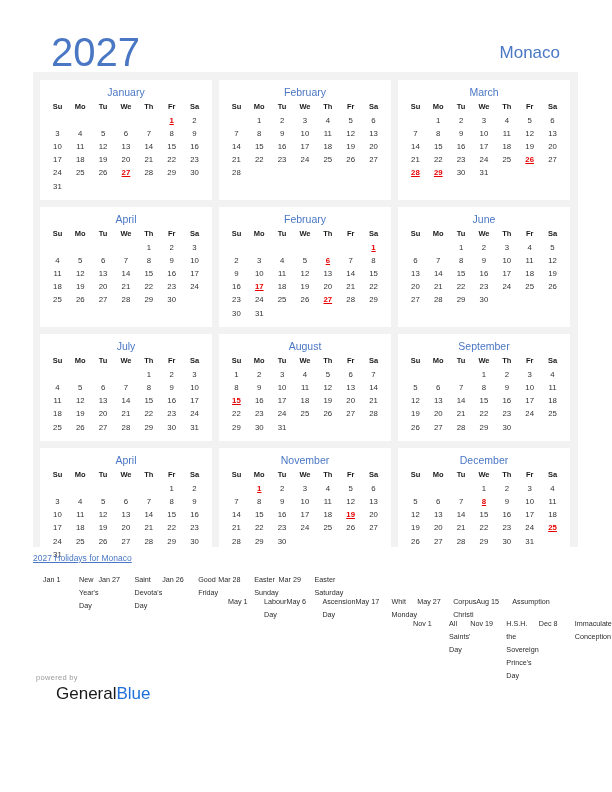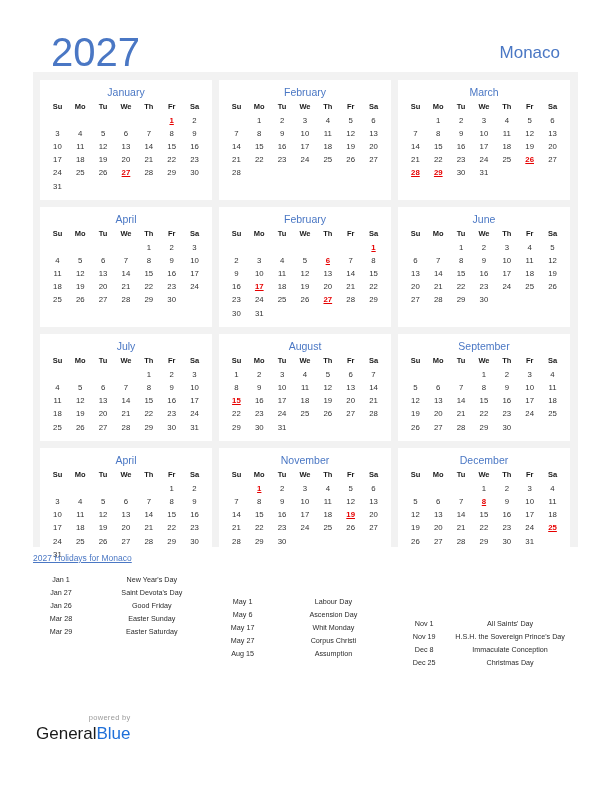--- a/index.html
+++ b/index.html
@@ -119,54 +119,53 @@
     line-height: 12px;
     padding-bottom: 9px;
     text-decoration: underline;
   }
   .holiday-cols {
     display: flex;
     flex-direction: row;
   }
   .holiday-col {
     display: flex;
-    flex-direction: column;
-    text-align: center;
+    flex-direction: row;
   }
   .holiday-col.c1 { width: 185px; padding-left: 10px; }
   .holiday-col.c2 { width: 185px; padding-top: 22px; }
   .holiday-col.c3 { width: 175px; padding-top: 44px; }
   .holiday-item {
     display: flex;
     flex-direction: row;
     font-size: 7.2px;
     color: #2b2b2b;
     line-height: 13px;
     height: 13px;
   }
   .holiday-date { width: 36px; flex: none; }
   .holiday-name { flex: 1; }
 
   
   .footer {
     position: absolute;
     left: 36px;
-    top: 712px;
-    text-align: right;
+    top: 672px;
   }
   .powered {
     font-size: 7.5px;
     color: #9a9a9a;
     line-height: 11px;
     letter-spacing: 0.3px;
   }
   .brand {
     font-size: 17px;
     line-height: 20px;
     padding-top: 1px;
+    margin-left: 20px;
   }
   .brand .b-general { color: #1a1a1a; }
   .brand .b-blue { color: #1e6fd9; }
 </style>
 </head>
 <body>
 
 <div class="header">
   <div class="year-title">2027</div>
   <div class="country-title">Monaco</div>

